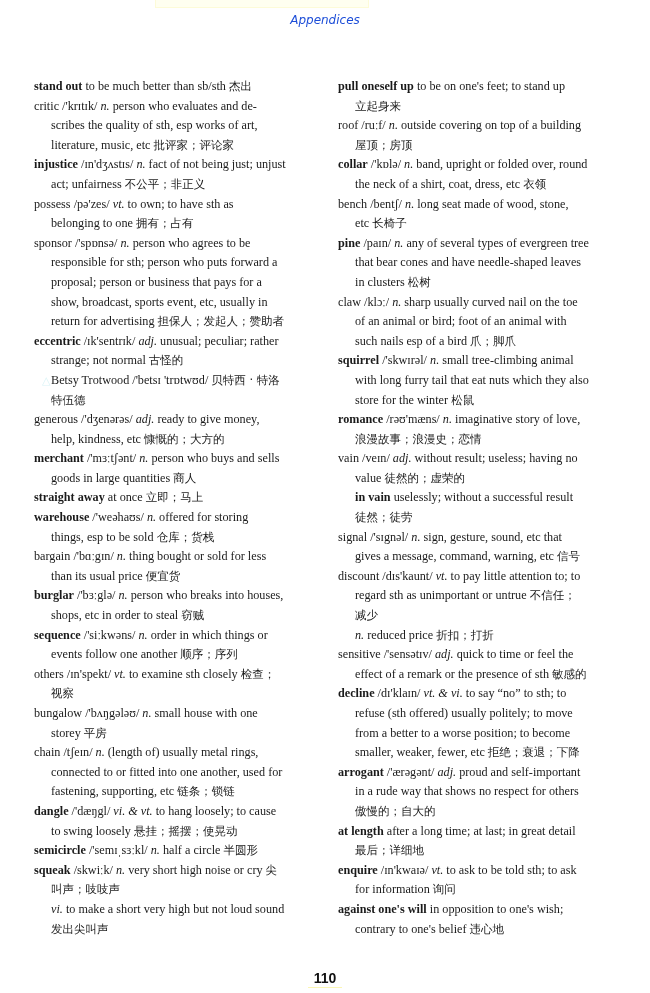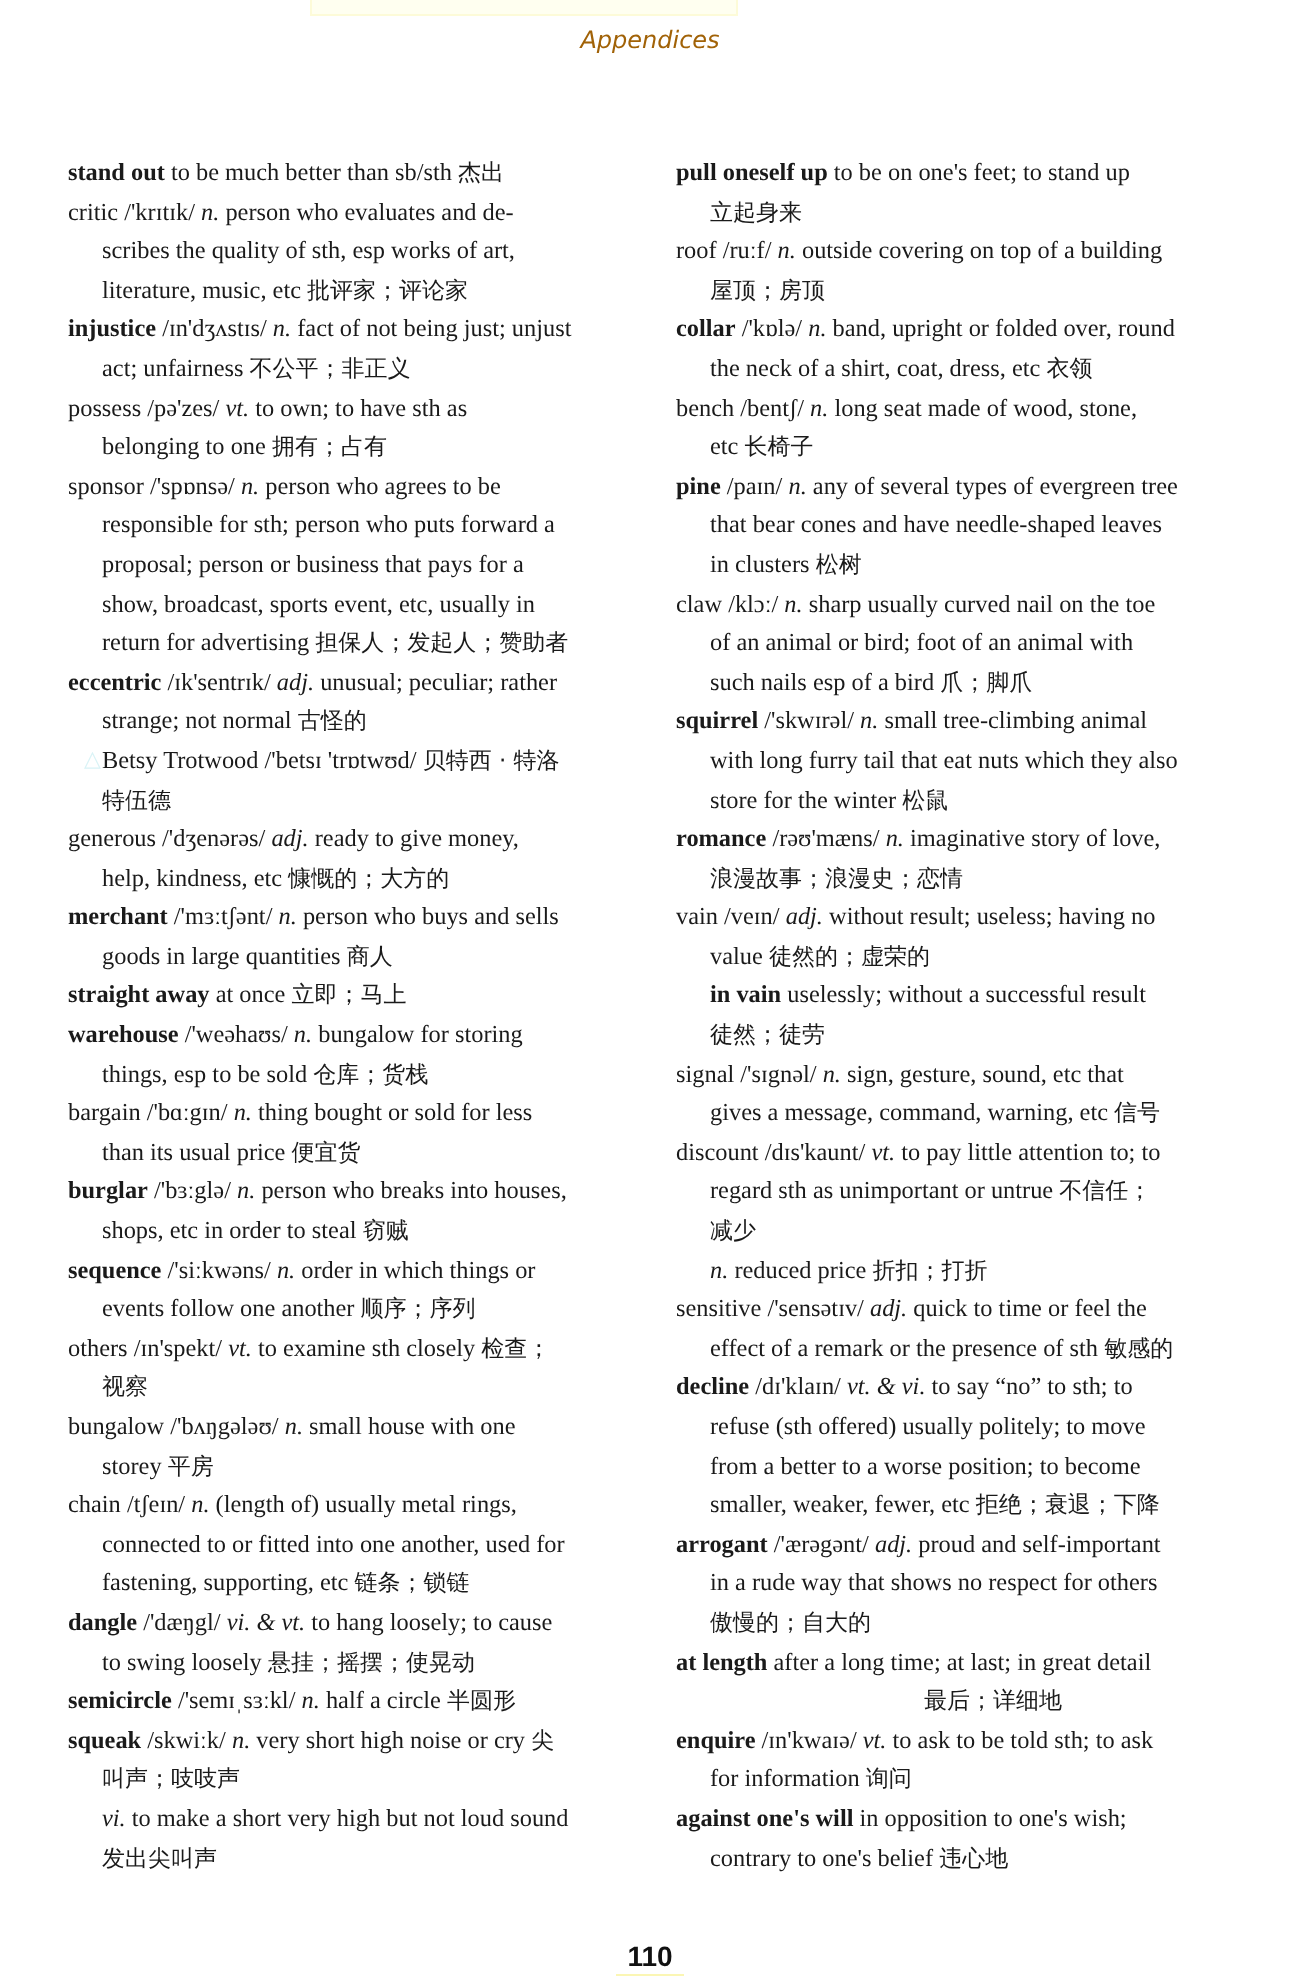--- a/index.html
+++ b/index.html
@@ -6,21 +6,21 @@
   body {
     width: 650px; height: 993px; background: #ffffff; position: relative; overflow: hidden;
     font-family: "Liberation Serif", "DejaVu Serif", serif; color: #1a1a1a;
   }
   .header-band {
     position: absolute; left: 155px; top: 0; width: 212px; height: 7px;
     border: 1px solid #fdfbd8; border-top: none; background: #fffff0;
   }
   .header-title {
     position: absolute; left: 0; width: 650px; top: 13px; text-align: center;
-    font-family: "DejaVu Sans", sans-serif; font-style: italic; font-size: 12px; color: #a16207;
+    font-family: "DejaVu Sans", sans-serif; font-style: italic; font-size: 12px; color: #1d4ed8;
   }
   .col { position: absolute; top: 77px; width: 300px; font-size: 12.2px; line-height: 19.6px; }
   .col.left { left: 34px; }
   .col.right { left: 338px; }
   .entry { margin: 0; }
   .line { white-space: nowrap; }
   .line.indent { padding-left: 17px; }
   .hw { font-weight: bold; }
   .ph { }
   .pos { font-style: italic; }
@@ -75,21 +75,21 @@
       <div class="line indent" style="position: relative;"><span>help, kindness, etc </span><span class="zh">慷慨的；大方的</span></div>
     </div>
     <div class="entry">
       <div class="line" style="position: relative;"><span class="hw">merchant</span><span class="ph"> /'mɜːtʃənt/ </span><span class="pos">n.</span><span> person who buys and sells</span></div>
       <div class="line indent" style="position: relative;"><span>goods in large quantities </span><span class="zh">商人</span></div>
     </div>
     <div class="entry">
       <div class="line" style="position: relative;"><span class="hw">straight away</span><span>  at once </span><span class="zh">立即；马上</span></div>
     </div>
     <div class="entry">
-      <div class="line" style="position: relative;"><span class="hw">warehouse</span><span class="ph"> /'weəhaʊs/ </span><span class="pos">n.</span><span> bungalow for storing</span></div>
+      <div class="line" style="position: relative;"><span class="hw">warehouse</span><span class="ph"> /'weəhaʊs/ </span><span class="pos">n.</span><span> offered for storing</span></div>
       <div class="line indent" style="position: relative;"><span>things, esp to be sold </span><span class="zh">仓库；货栈</span></div>
     </div>
     <div class="entry">
       <div class="line" style="position: relative;"><span>bargain</span><span class="ph"> /'bɑːgɪn/ </span><span class="pos">n.</span><span> thing bought or sold for less</span></div>
       <div class="line indent" style="position: relative;"><span>than its usual price </span><span class="zh">便宜货</span></div>
     </div>
     <div class="entry">
       <div class="line" style="position: relative;"><span class="hw">burglar</span><span class="ph"> /'bɜːglə/ </span><span class="pos">n.</span><span> person who breaks into houses,</span></div>
       <div class="line indent" style="position: relative;"><span>shops, etc in order to steal </span><span class="zh">窃贼</span></div>
     </div>
@@ -186,21 +186,21 @@
       <div class="line indent" style="position: relative;"><span>from a better to a worse position; to become</span></div>
       <div class="line indent" style="position: relative;"><span>smaller, weaker, fewer, etc </span><span class="zh">拒绝；衰退；下降</span></div>
     </div>
     <div class="entry">
       <div class="line" style="position: relative;"><span class="hw">arrogant</span><span class="ph"> /'ærəgənt/ </span><span class="pos">adj.</span><span> proud and self-important</span></div>
       <div class="line indent" style="position: relative;"><span>in a rude way that shows no respect for others</span></div>
       <div class="line indent" style="position: relative;"><span class="zh">傲慢的；自大的</span></div>
     </div>
     <div class="entry">
       <div class="line" style="position: relative;"><span class="hw">at length</span><span>  after a long time; at last; in great detail</span></div>
-      <div class="line indent" style="position: relative; text-align: center;"><span class="zh">最后；详细地</span></div>
+      <div class="line indent" style="position: relative;"><span class="zh">最后；详细地</span></div>
     </div>
     <div class="entry">
       <div class="line" style="position: relative;"><span class="hw">enquire</span><span class="ph"> /ɪn'kwaɪə/ </span><span class="pos">vt.</span><span> to ask to be told sth; to ask</span></div>
       <div class="line indent" style="position: relative;"><span>for information </span><span class="zh">询问</span></div>
     </div>
     <div class="entry">
       <div class="line" style="position: relative;"><span class="hw">against one's will</span><span>    in opposition to one's wish;</span></div>
       <div class="line indent" style="position: relative;"><span>contrary to one's belief  </span><span class="zh">违心地</span></div>
     </div>
   </div>

